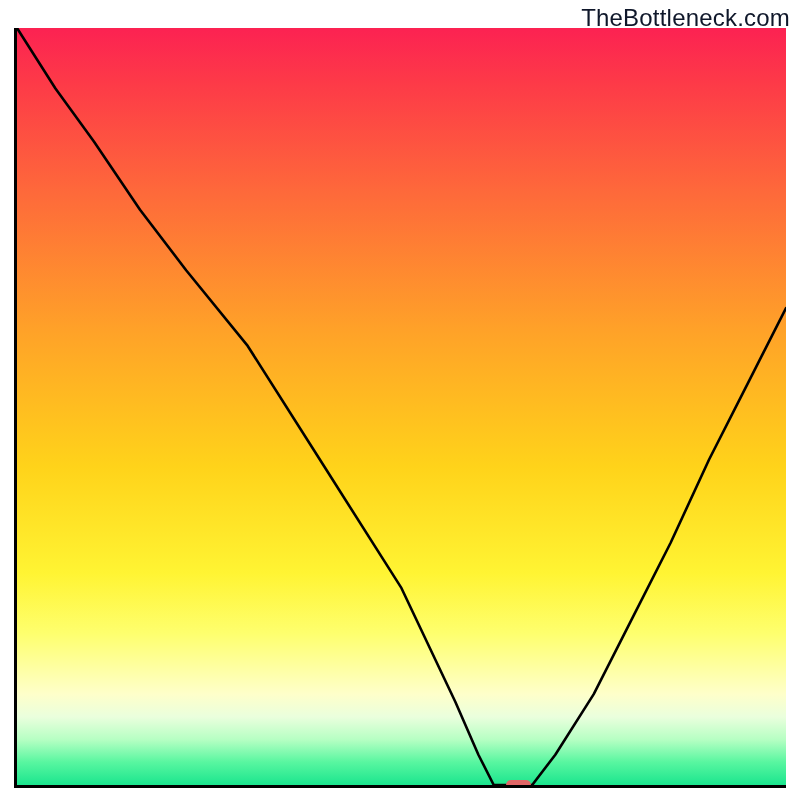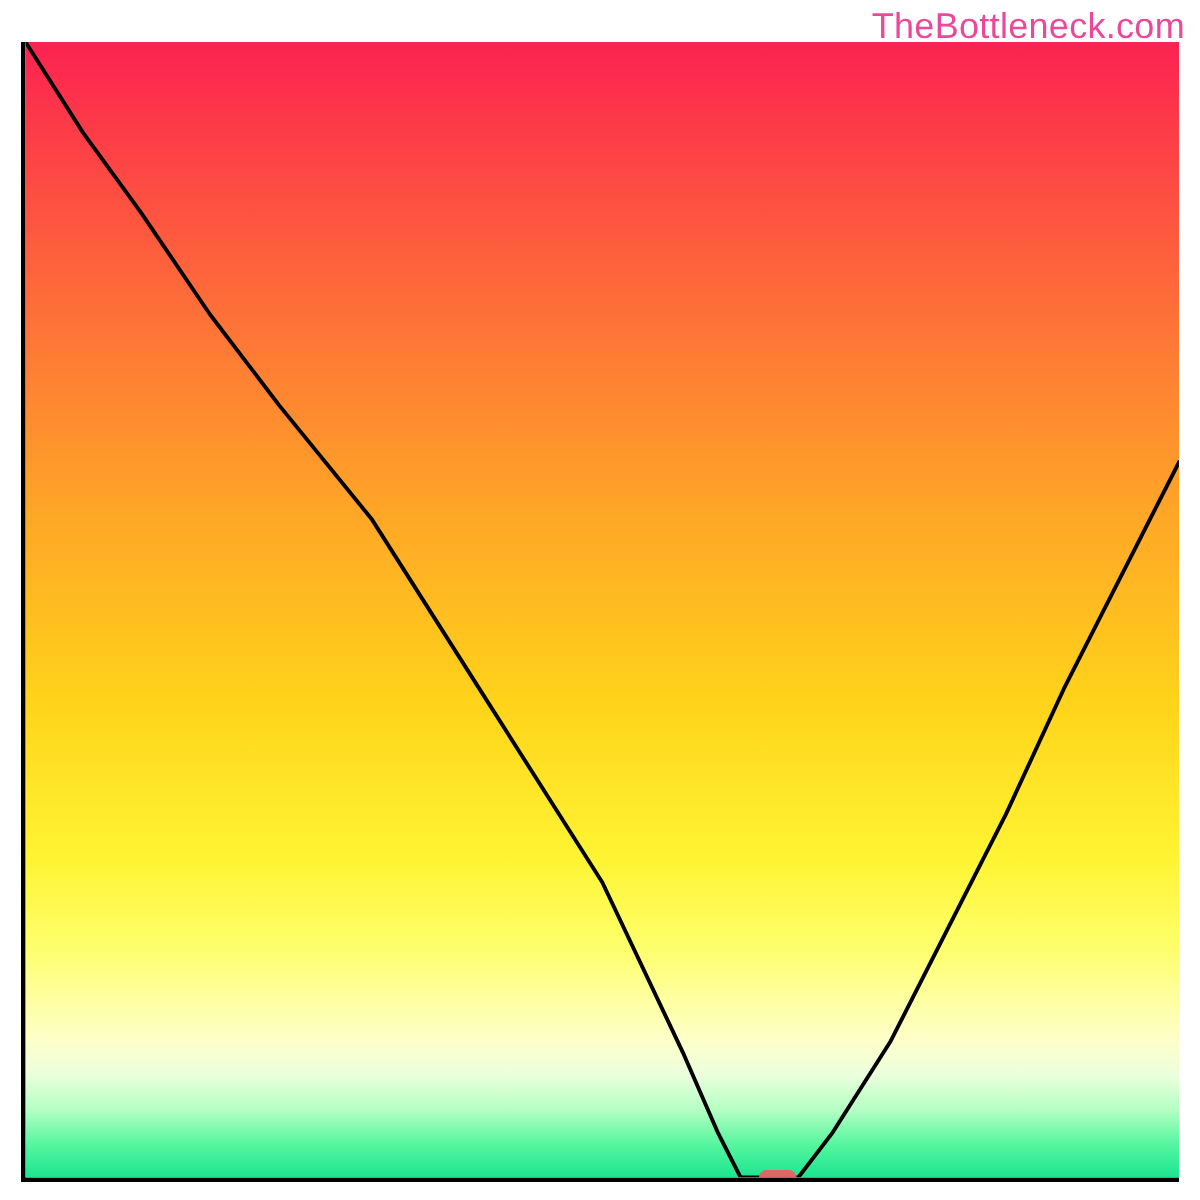--- a/index.html
+++ b/index.html
@@ -12,21 +12,21 @@
   }
   .chart-wrap {
     position: relative;
     width: 800px;
     height: 800px;
   }
   .watermark {
     position: absolute;
     top: 4px;
     right: 10px;
-    color: #ec4899;
+    color: #0f172a;
     font-size: 24px;
     font-weight: 500;
     letter-spacing: 0.2px;
   }
   .plot-area {
     position: absolute;
     left: 14px;
     top: 28px;
     width: 772px;
     height: 760px;

